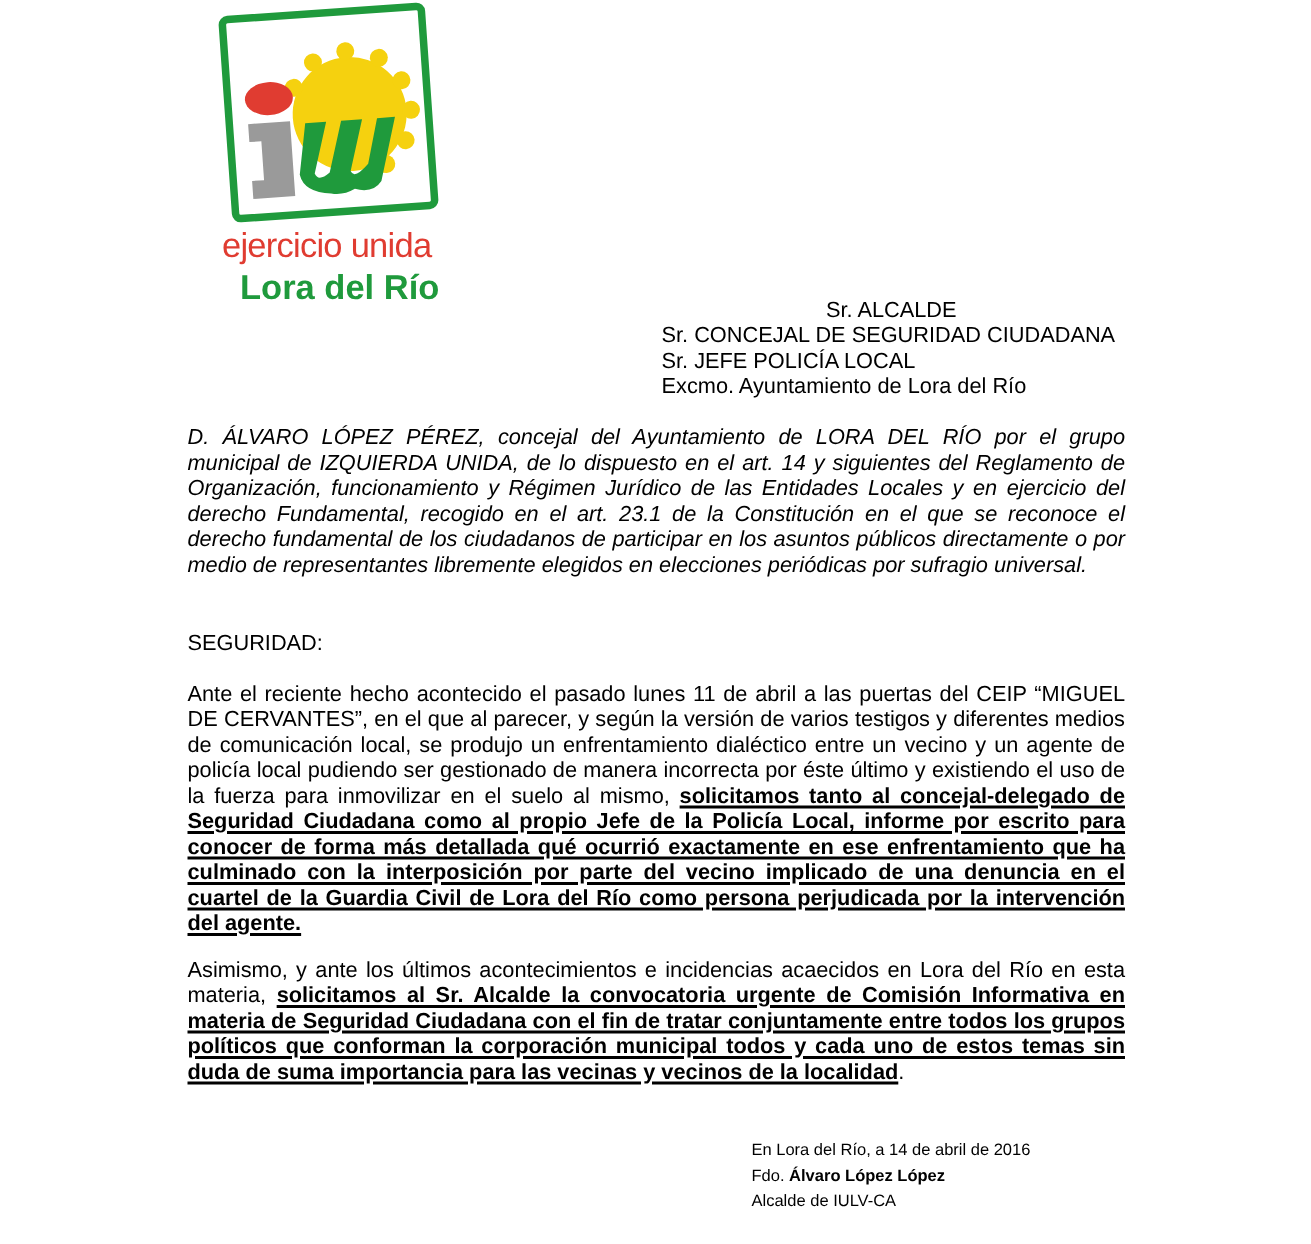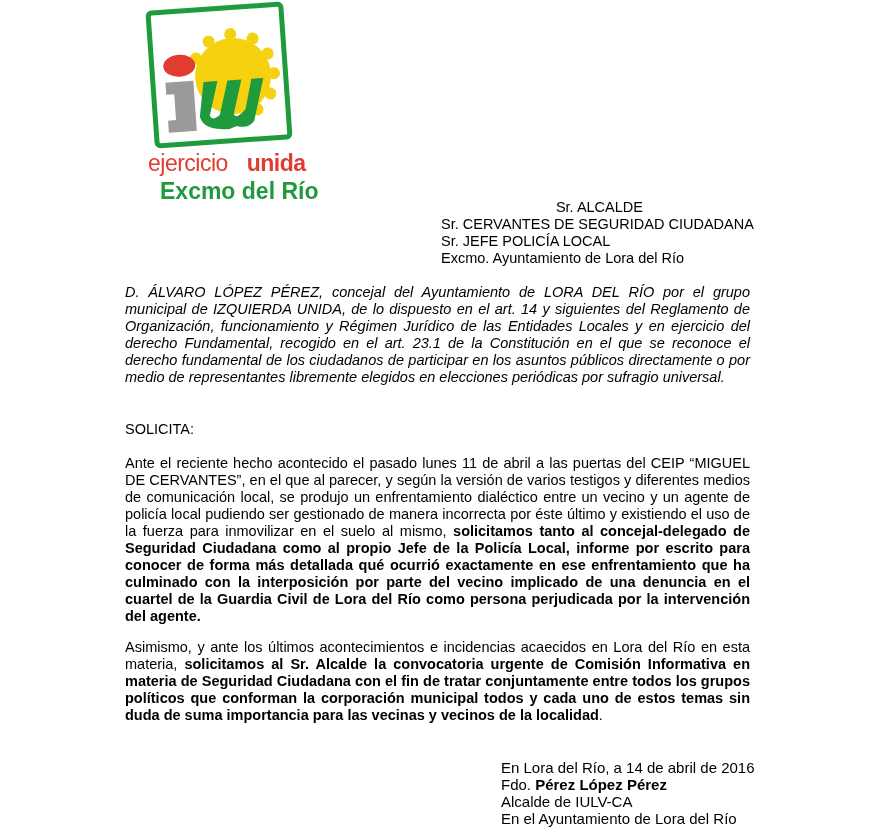--- a/index.html
+++ b/index.html
@@ -1,31 +1,31 @@
 <!DOCTYPE html>
 <html><head>
 <meta charset="utf-8">
 <style>
   html, body { margin: 0; padding: 0; background: #ffffff; }
   body { width: 874px; height: 829px; position: relative; overflow: hidden; font-family: "Liberation Sans", sans-serif; color: #000; }
   .logo { position: absolute; left: 140px; top: 0px; width: 165px; height: 210px; }
   .logo-box { position: absolute; left: 10px; top: 6px; width: 128px; height: 128px; border: 5px solid #1f9a3c; border-radius: 6px; transform: rotate(-4deg); background: #fff; }
   .logo-name { position: absolute; left: 8px; top: 150px; font-size: 23px; color: #e03c31; white-space: nowrap; letter-spacing: -0.5px; }
-  .logo-name b { font-weight: bold; margin-left: 13px; }
+  .logo-name b { font-weight: normal; }
   .logo-town { position: absolute; left: 20px; top: 178px; font-size: 23px; font-weight: bold; color: #1f9a3c; white-space: nowrap; }
   .addressee { position: absolute; left: 441px; top: 199px; font-size: 14.5px; line-height: 17px; }
   .addressee div { white-space: nowrap; }
   .addressee .first { padding-left: 4px; text-align: center; }
   .body-text { position: absolute; left: 125px; width: 625px; font-size: 14.5px; line-height: 17px; text-align: justify; }
   .p1 { top: 284px; font-style: italic; }
   .solicita { position: absolute; left: 125px; top: 421px; font-size: 14.5px; }
   .p2 { top: 455px; }
   .p3 { top: 639px; }
-  .hl { font-weight: bold; text-decoration-thickness: 2px; text-underline-offset: 2px; margin-top: 24px; }
-  .signature { position: absolute; left: 501px; top: 759px; font-size: 15px; line-height: 17px; }
+  .hl { font-weight: bold; text-decoration: underline; text-decoration-thickness: 2px; text-underline-offset: 2px; margin-top: 24px; }
+  .signature { position: absolute; left: 501px; top: 759px; font-size: 11px; line-height: 17px; }
   .signature div { white-space: nowrap; }
 </style>
 </head>
 <body>
 
 <div class="logo">
   <div class="logo-box">
     <svg width="128" height="128" viewBox="0 0 128 128">
       <g>
         <circle cx="78" cy="66" r="38" fill="#f5d10f"></circle>
@@ -39,36 +39,35 @@
           <circle cx="56" cy="30" r="6"></circle>
             <circle cx="42" cy="46" r="6"></circle>
         </g>
       </g>
       <ellipse cx="25" cy="52" rx="16" ry="11" fill="#e03c31"></ellipse>
       <path d="M10 68 H38 V118 H10 V106 H18 V80 H10 Z" fill="#9a9a9a"></path>
       <path d="M48 70 L62 70 L52 104 Q54 110 62 104 L72 70 L86 70 L76 104 Q78 110 88 100 L96 70 L108 70 L96 112 Q90 120 78 116 Q70 120 62 118 Q44 116 42 104 Z" fill="#1f9a3c"></path>
     </svg>
   </div>
   <div class="logo-name"><span>ejercicio</span> <b>unida</b></div>
-  <div class="logo-town">Excmo del Río</div>
+  <div class="logo-town">Lora del Río</div>
 </div>
 
 <div class="addressee">
   <div class="first">Sr. ALCALDE</div>
-  <div>Sr. CERVANTES DE SEGURIDAD CIUDADANA</div>
+  <div>Sr. CONCEJAL DE SEGURIDAD CIUDADANA</div>
   <div>Sr. JEFE POLICÍA LOCAL</div>
   <div>Excmo. Ayuntamiento de Lora del Río</div>
 </div>
 
 <div class="body-text p1">D. ÁLVARO LÓPEZ PÉREZ, concejal del Ayuntamiento de LORA DEL RÍO por el grupo municipal de IZQUIERDA UNIDA, de lo dispuesto en el art. 14 y siguientes del Reglamento de Organización, funcionamiento y Régimen Jurídico de las Entidades Locales y en ejercicio del derecho Fundamental, recogido en el art. 23.1 de la Constitución en el que se reconoce el derecho fundamental de los ciudadanos de participar en los asuntos públicos directamente o por medio de representantes libremente elegidos en elecciones periódicas por sufragio universal.</div>
 
-<div class="solicita">SOLICITA:</div>
+<div class="solicita">SEGURIDAD:</div>
 
 <div class="body-text p2"><span>Ante el reciente hecho acontecido el pasado lunes 11 de abril a las puertas del CEIP “MIGUEL DE CERVANTES”, en el que al parecer, y según la versión de varios testigos y diferentes medios de comunicación local, se produjo un enfrentamiento dialéctico entre un vecino y un agente de policía local pudiendo ser gestionado de manera incorrecta por éste último y existiendo el uso de la fuerza para inmovilizar en el suelo al mismo, </span><span class="hl">solicitamos tanto al concejal-delegado de Seguridad Ciudadana como al propio Jefe de la Policía Local, informe por escrito para conocer de forma más detallada qué ocurrió exactamente en ese enfrentamiento que ha culminado con la interposición por parte del vecino implicado de una denuncia en el cuartel de la Guardia Civil de Lora del Río como persona perjudicada por la intervención del agente.</span></div>
 
 <div class="body-text p3"><span>Asimismo, y ante los últimos acontecimientos e incidencias acaecidos en Lora del Río en esta materia, </span><span class="hl">solicitamos al Sr. Alcalde la convocatoria urgente de Comisión Informativa en materia de Seguridad Ciudadana con el fin de tratar conjuntamente entre todos los grupos políticos que conforman la corporación municipal todos y cada uno de estos temas sin duda de suma importancia para las vecinas y vecinos de la localidad</span><span>.</span></div>
 
 <div class="signature">
   <div>En Lora del Río, a 14 de abril de 2016</div>
-  <div><span>Fdo. </span><b>Pérez López Pérez</b></div>
+  <div><span>Fdo. </span><b>Álvaro López López</b></div>
   <div>Alcalde de IULV-CA</div>
-  <div>En el Ayuntamiento de Lora del Río</div>
 </div>
 
 </body></html>

